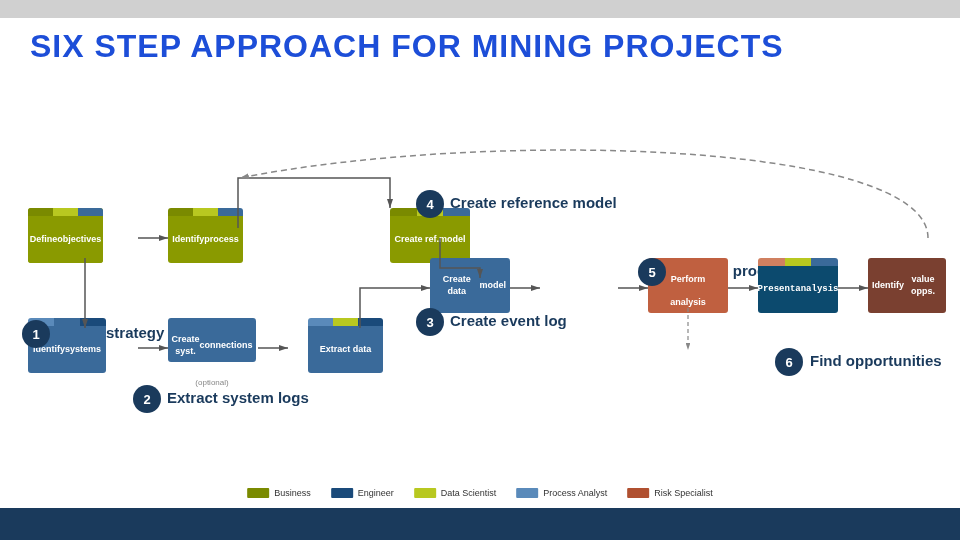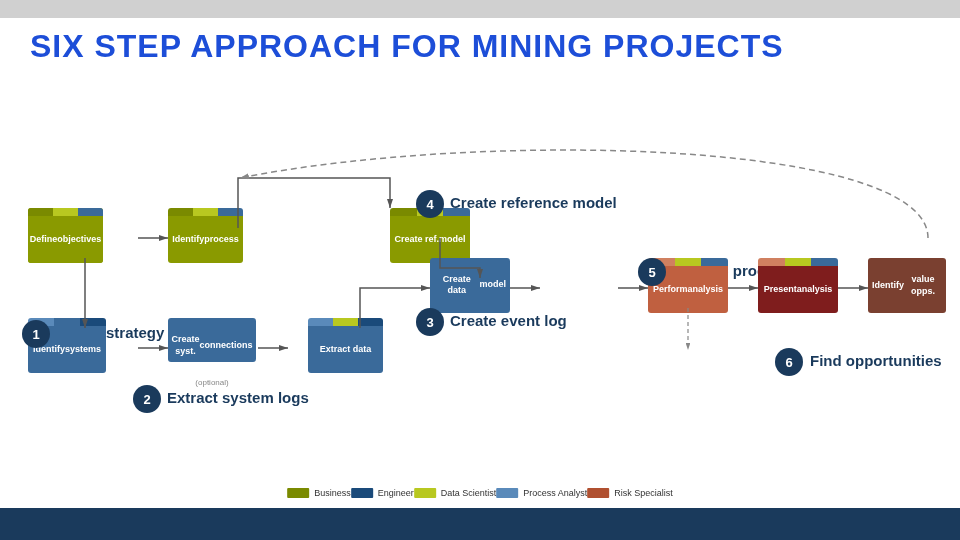--- a/index.html
+++ b/index.html
@@ -115,20 +115,21 @@
       z-index: 2;
     }
     
     .legend {
       position: absolute;
       bottom: 40px;
       left: 50%;
       transform: translateX(-50%);
       display: flex;
       flex-direction: row;
+      gap: 20px;
       align-items: center;
     }
     .legend-item {
       display: flex;
       flex-direction: row;
       align-items: center;
       gap: 5px;
       font-size: 9px;
       color: #333;
     }
@@ -301,54 +302,54 @@
       <div class="node-top">
         <div class="strip-1" style="background:#5a8aba;"></div>
         <div class="strip-2" style="background:#b8c820;"></div>
         <div class="strip-3" style="background:#1a4a7a;"></div>
       </div>
       <div class="node-body" style="background:#3a6a9a; font-size:9px; color:#fff;">
         <span>Extract data</span>
       </div>
     </div>
 
-    <div class="node" style="left:430px; top:168px; width:80px; height:55px;justify-content:flex-end;">
+    <div class="node" style="left:430px; top:168px; width:80px; height:55px;">
       <div class="node-top">
         <div class="strip-1" style="background:#5a8aba;"></div>
         <div class="strip-2" style="background:#b8c820;"></div>
         <div class="strip-3" style="background:#1a4a7a;"></div>
       </div>
       <div class="node-body" style="background:#3a6a9a; font-size:9px; color:#fff;">
         <span>Create data</span>
           <br>
         <span>model</span>
       </div>
     </div>
 
 
     <div class="node" style="left:648px; top:168px; width:80px; height:55px;">
       <div class="node-top">
         <div class="strip-1" style="background:#d08060;"></div>
         <div class="strip-2" style="background:#b8c820;"></div>
         <div class="strip-3" style="background:#3a6a9a;"></div>
       </div>
-      <div class="node-body" style="background:#c06040; font-size:9px; color:#fff;">
+      <div class="node-body" style="background:#c06040; font-size:9px; color:#fff;flex-direction:column;">
         <span>Perform</span>
           <br>
         <span>analysis</span>
       </div>
     </div>
 
     <div class="node" style="left:758px; top:168px; width:80px; height:55px;">
       <div class="node-top">
         <div class="strip-1" style="background:#d08060;"></div>
         <div class="strip-2" style="background:#b8c820;"></div>
         <div class="strip-3" style="background:#3a6a9a;"></div>
       </div>
-      <div class="node-body" style="background:#7f1d1d; font-size:9px; color:#fff;">
+      <div class="node-body" style="background:#0c4a6e; font-size:9px; color:#fff;font-family:Liberation Mono, monospace;">
         <span>Present</span>
           <br>
         <span>analysis</span>
       </div>
     </div>
 
     <div class="node" style="left:868px; top:168px; width:78px; height:55px;">
       <div class="node-top">
         <div class="strip-1" style="background:#d08060;"></div>
         <div class="strip-2" style="background:#b8c820;"></div>

